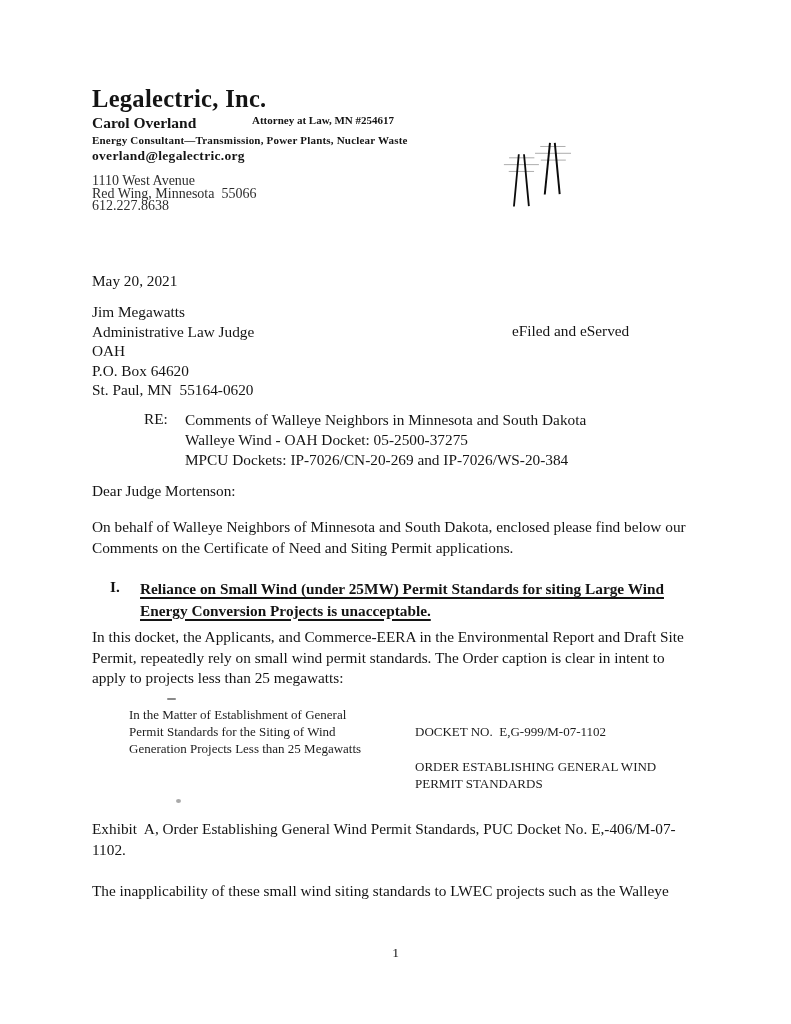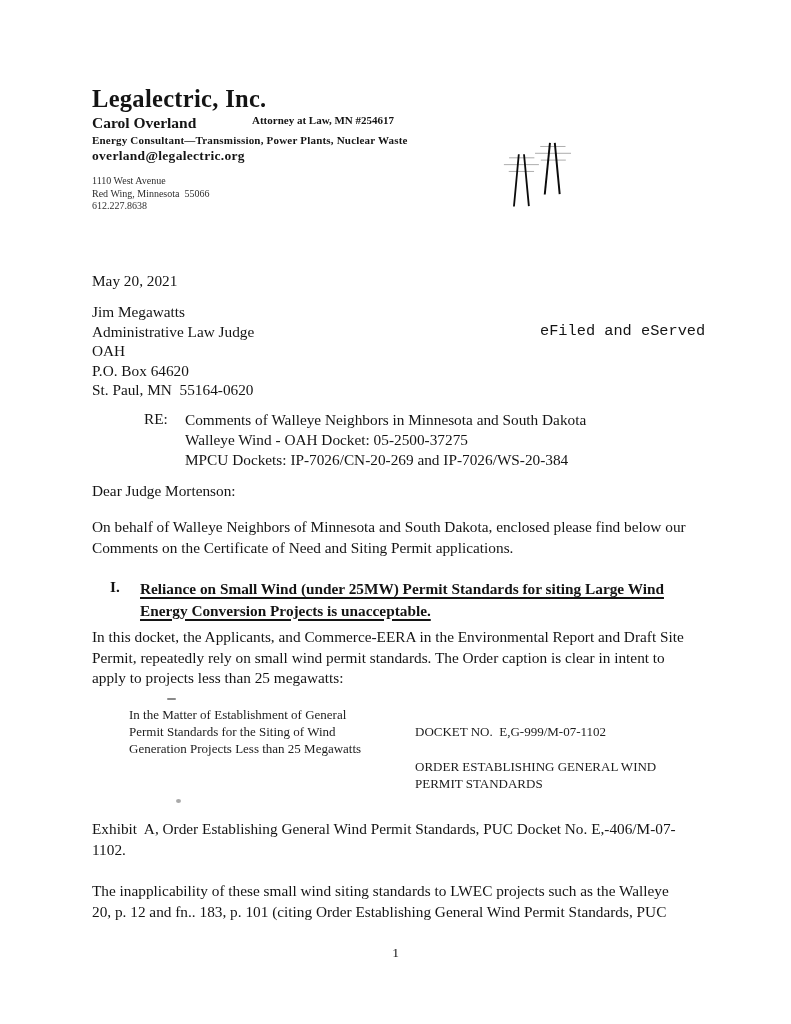--- a/index.html
+++ b/index.html
@@ -16,30 +16,30 @@
   .line { white-space: pre; }
 
   
   .letterhead { left: 92px; top: 85px; }
   .company { font-size: 24.5px; font-weight: bold; letter-spacing: 0.3px; line-height: 27px; }
   .name-row { position: relative; margin-top: 2px; height: 19px; }
   .atty-name { font-size: 15.5px; font-weight: bold; }
   .atty-title { position: absolute; left: 160px; top: 0; font-size: 11px; font-weight: bold; white-space: pre; }
   .tagline { margin-top: 1px; font-size: 11px; font-weight: bold; letter-spacing: 0.2px; }
   .email { margin-top: 2px; font-size: 13.5px; font-weight: bold; letter-spacing: 0.3px; }
-  .addr { margin-top: 11px; font-size: 10px; line-height: 12.5px; color: #2e2e2e; }
+  .addr { margin-top: 11px; font-size: 14px; line-height: 12.5px; color: #2e2e2e; }
 
   
   .logo { pointer-events: none; }
 
   
   .body-text { font-size: 15.3px; }
   .date { left: 92px; top: 272px; }
   .recipient { left: 92px; top: 302px; line-height: 19.5px; }
-  .efiled { left: 540px; top: 322px; font-family: Liberation Mono, monospace; }
+  .efiled { left: 512px; top: 322px; }
   .re-label { left: 144px; top: 410px; }
   .re-lines { left: 185px; top: 410px; line-height: 20px; }
   .salutation { left: 92px; top: 482px; }
   .para1 { left: 92px; top: 517px; line-height: 20.5px; }
   .heading-num { left: 110px; top: 578px; font-weight: bold; }
   .heading-text { left: 140px; top: 578px; line-height: 21.5px; font-weight: bold; }
   .heading-text .line { text-decoration: underline; text-decoration-thickness: 1.6px; text-underline-offset: 3px; }
   .para2 { left: 92px; top: 627px; line-height: 20.5px; }
 
   
@@ -147,18 +147,17 @@
   <div class="abs speck1"></div>
   <div class="abs speck2"></div>
 
   <div class="abs body-text para3">
     <div class="line">Exhibit  A, Order Establishing General Wind Permit Standards, PUC Docket No. E,-406/M-07-</div>
     <div class="line">1102.</div>
   </div>
 
   <div class="abs body-text para4">
     <div class="line">The inapplicability of these small wind siting standards to LWEC projects such as the Walleye</div>
-    <div class="line">20, p. 12 and fn.. 183, p. 101 (citing Order Establishing General Wind Permit Standards, PUC</div>
   </div>
 
   <div class="abs page-num">1</div>
 
 </div>
 
 </body></html>

